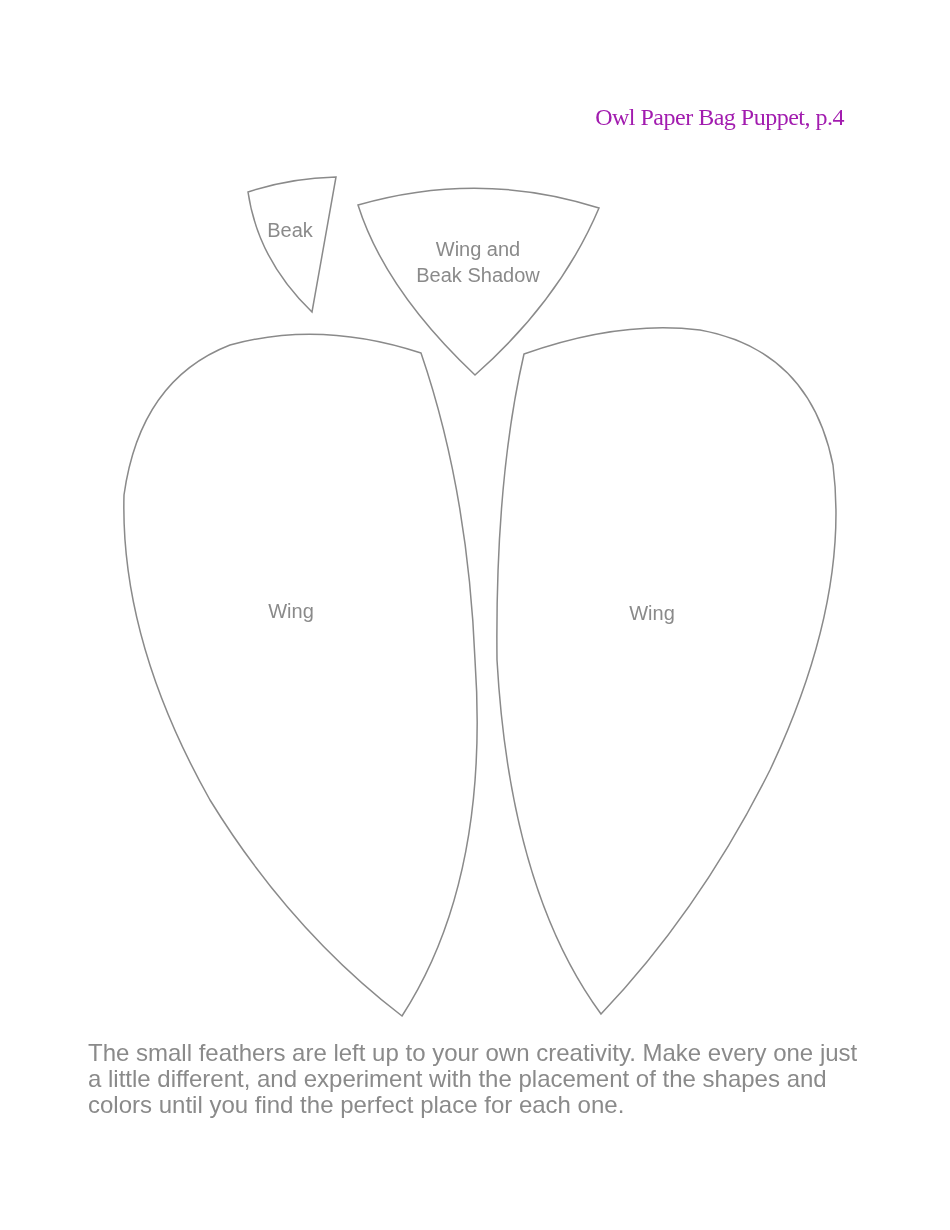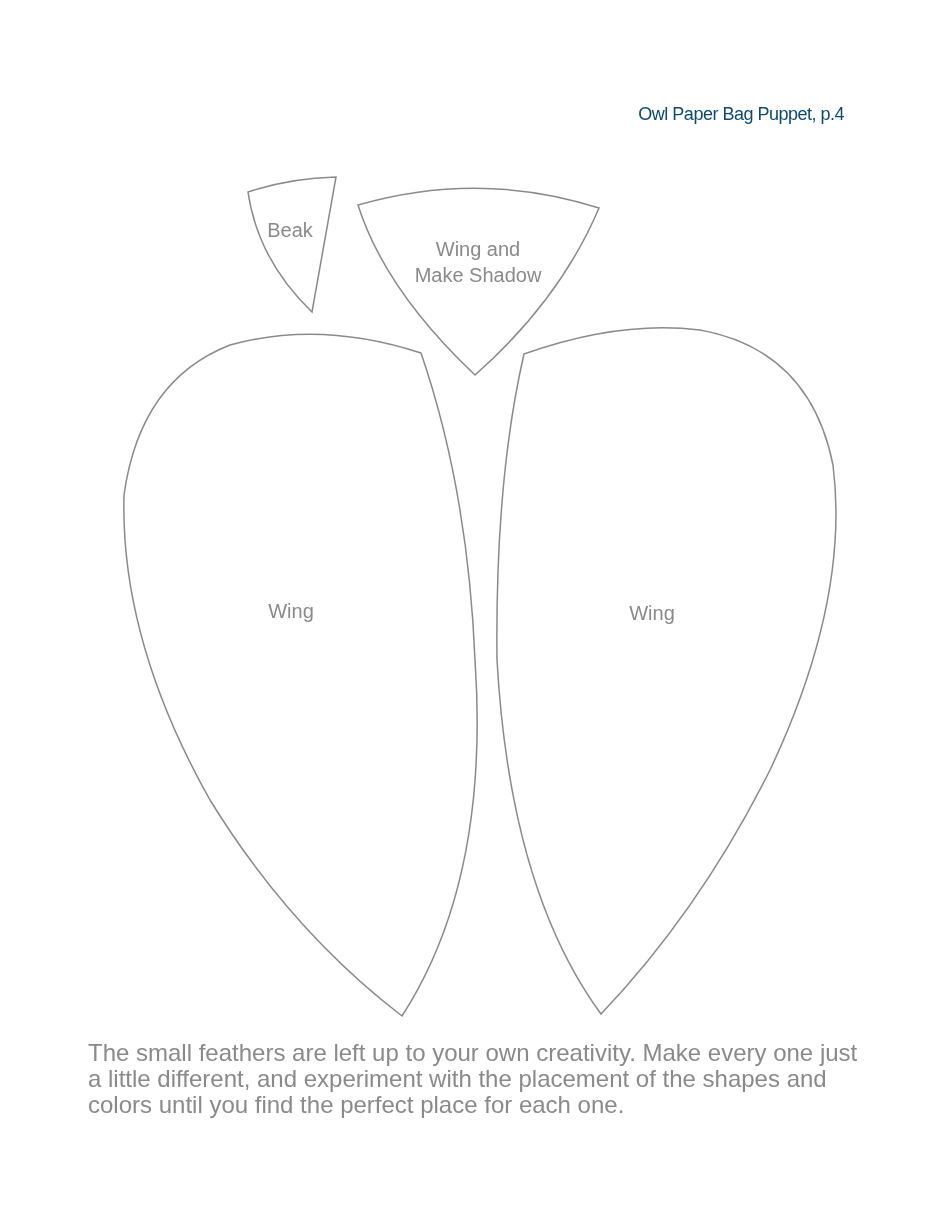--- a/index.html
+++ b/index.html
@@ -1,20 +1,20 @@
 <!DOCTYPE html>
 <html><head>
 <meta charset="utf-8">
 <style>
   html, body { margin: 0; padding: 0; background: #ffffff; }
   body { width: 950px; height: 1230px; position: relative; overflow: hidden; }
   .page-header {
     position: absolute; top: 104px; right: 106px;
-    font-family: Liberation Sans, sans-serif; font-size: 18px;
-    color: #0c4a6e; letter-spacing: -0.5px; white-space: nowrap;
+    font-family: Liberation Serif, serif; font-size: 24px;
+    color: #a21caf; letter-spacing: -0.5px; white-space: nowrap;
   }
   svg.shapes { position: absolute; left: 0; top: 0; }
   .shape { fill: none; stroke: #8a8a8a; stroke-width: 1.5; }
   .label {
     position: absolute; font-family: "Liberation Sans", sans-serif;
     font-size: 20px; color: #8a8a8a; text-align: center; line-height: 26px;
     white-space: nowrap;
   }
   .instructions {
     position: absolute; left: 88px; top: 1040px; width: 770px;
@@ -34,18 +34,18 @@
   <path class="shape" d="M358,205 Q480,170 599,208 Q560,300 475,375 Q385,290 358,205 Z"></path>
 
   <path class="shape" d="M421,353 Q320,320 230,345 Q140,380 124,495 Q120,640 210,800 Q290,930 402,1016 Q490,880 475,660 Q468,490 421,353 Z"></path>
 
   <path class="shape" d="M524,354 Q620,320 700,330 Q810,350 833,465 Q850,600 770,770 Q700,910 601,1014 Q510,890 497,660 Q495,480 524,354 Z"></path>
 </svg>
 
 <div class="label" style="left:262px; top:217px; width:56px;">Beak</div>
 <div class="label" style="left:398px; top:236px; width:160px;">
   <div>Wing and</div>
-  <div>Make Shadow</div>
+  <div>Beak Shadow</div>
 </div>
 <div class="label" style="left:256px; top:598px; width:70px;">Wing</div>
 <div class="label" style="left:617px; top:600px; width:70px;">Wing</div>
 
 <div class="instructions">The small feathers are left up to your own creativity. Make every one just a little different, and experiment with the placement of the shapes and colors until you find the perfect place for each one.</div>
 
 </body></html>

